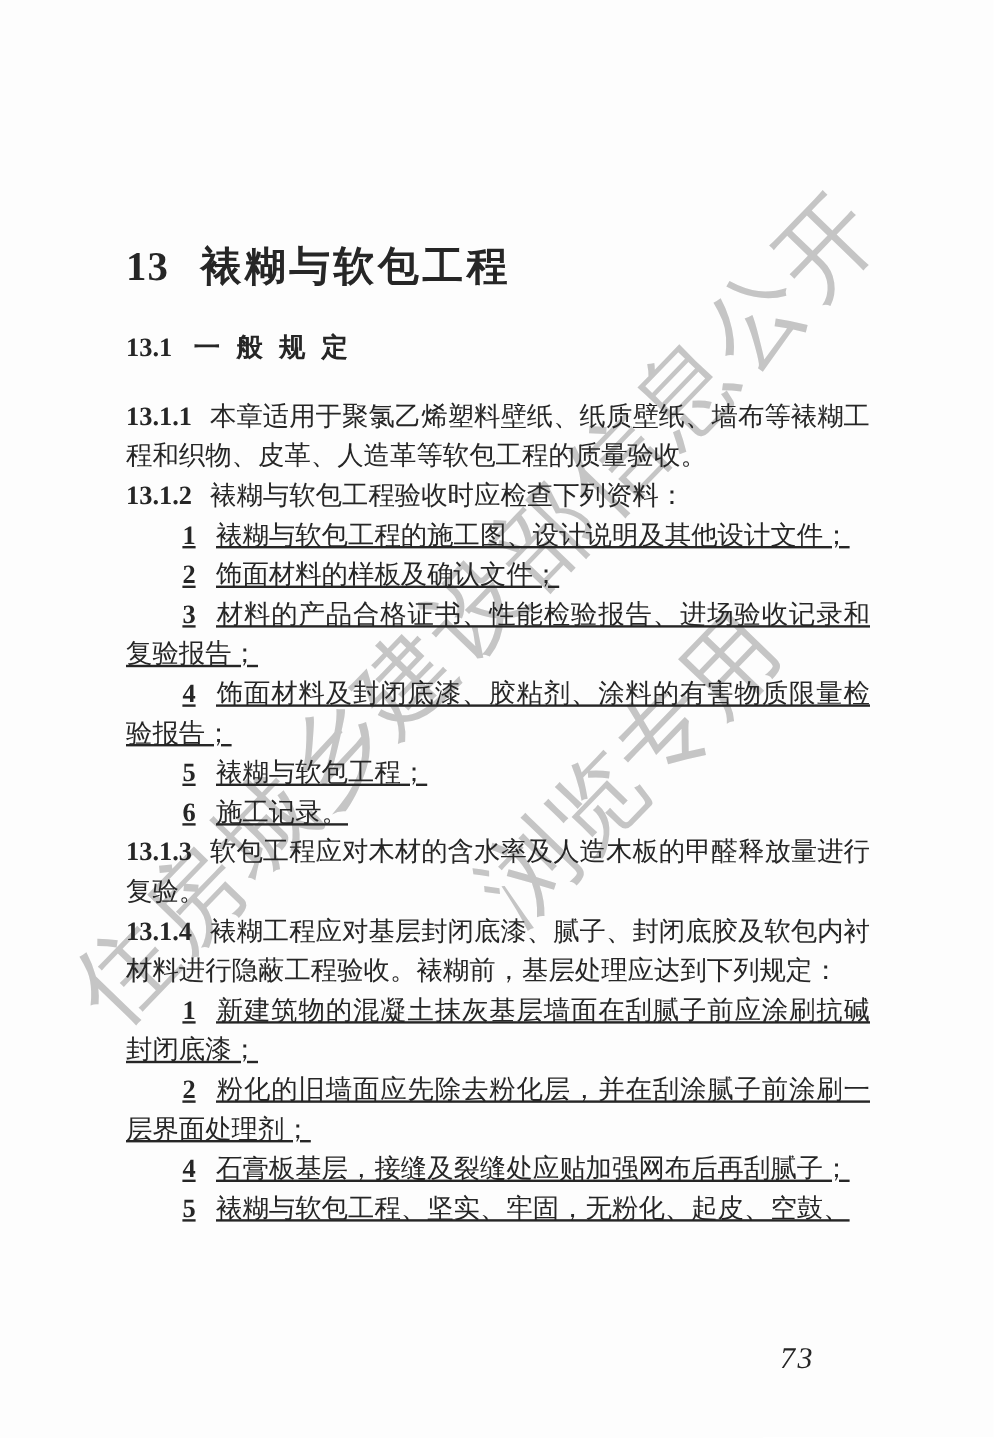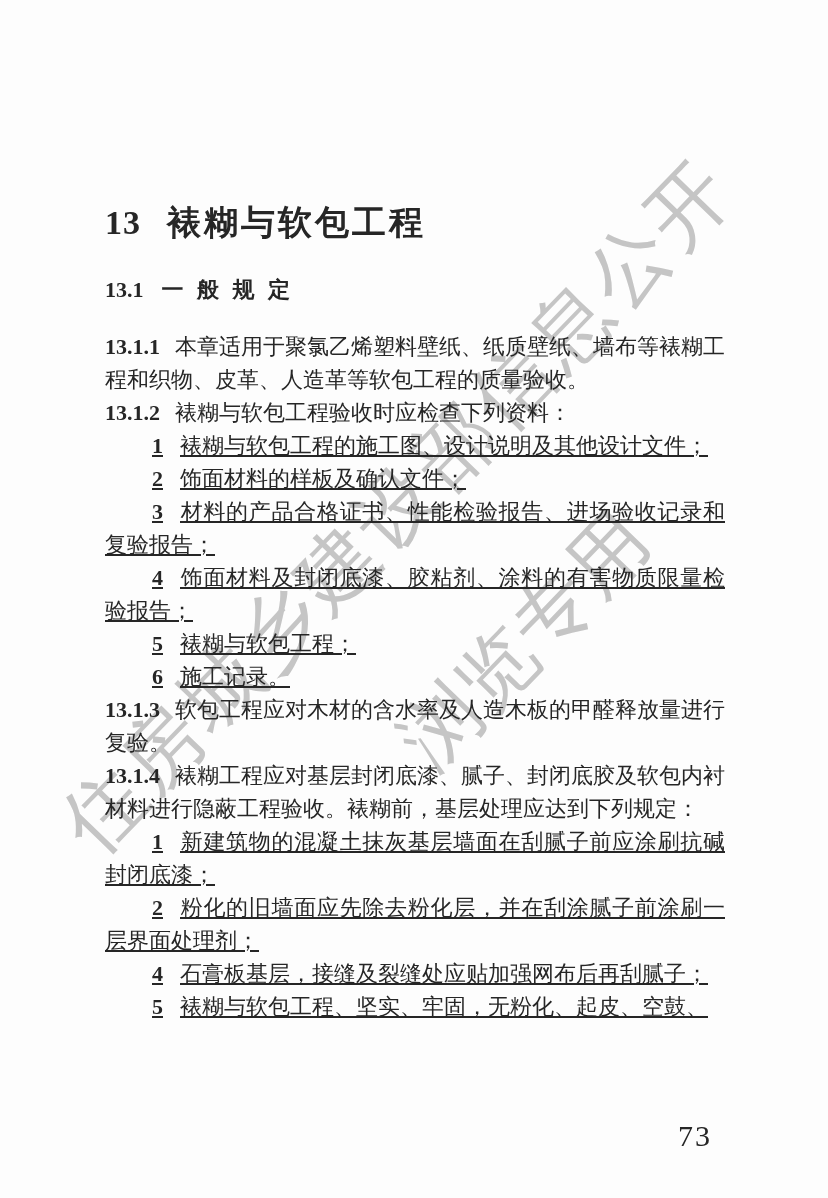--- a/index.html
+++ b/index.html
@@ -67,22 +67,23 @@
     line-height: 33px;
     text-align: justify;
   }
   p.clause { text-indent: 0; }
   p.item { text-indent: 47px; text-decoration: underline; }
   .num { font-weight: bold; padding-right: 15px; }
   p.item .num { padding-right: 17px; }
   .page-number {
     position: absolute;
     top: 1119px;
-    left: 678px;
-    font-size: 30px;
+    left: 650px;
+    font-size: 25px;
+    font-style: italic;
     letter-spacing: 2px;
     z-index: 2;
   }
 </style>
 </head>
 <body>
 
 <div class="page">
 
   <div class="watermark wm-main">住房城乡建设部信息公开</div>

